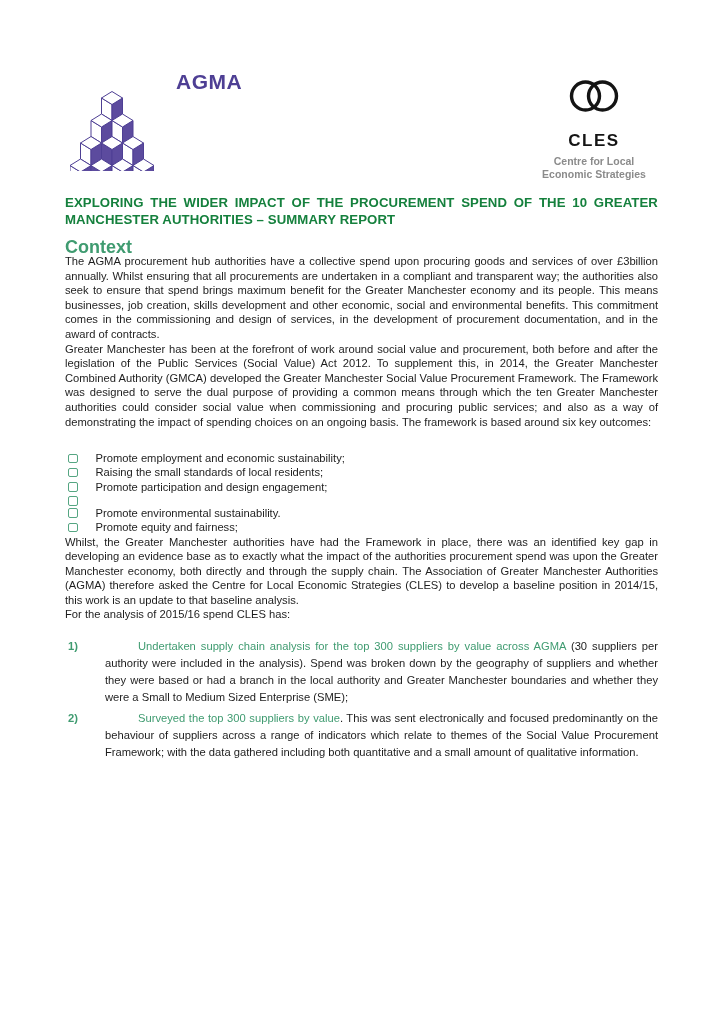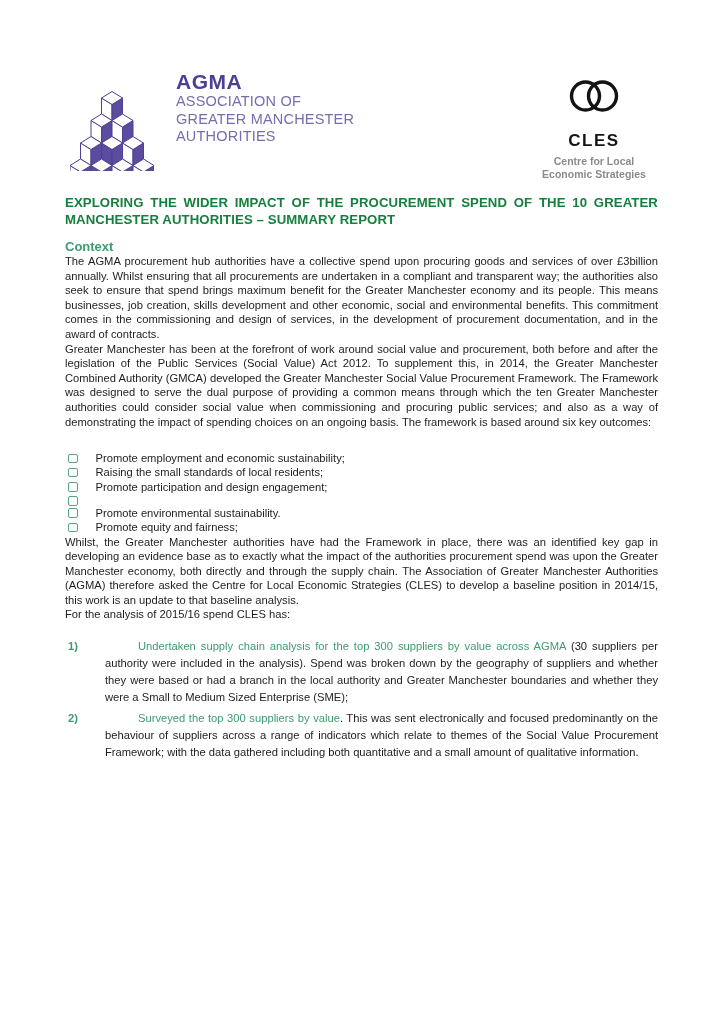--- a/index.html
+++ b/index.html
@@ -29,21 +29,21 @@
     font-size:10.5px; font-weight:bold; color:#8b8b8b; line-height:12.5px; margin-top:4px;
   }
 
   
   .content { position:absolute; left:65px; top:195px; width:593px; }
   .doc-title {
     margin:0; font-size:13.2px; font-weight:bold; color:#15803d;
     line-height:16.5px; text-align:justify; letter-spacing:0.1px;
   }
   .section-heading {
-    margin:12px 0 0 0; font-size:13px; font-weight:bold; color:#3f9b70; line-height:14px;
+    margin:12px 0 0 0; font-size:18px; font-weight:bold; color:#3f9b70; line-height:14px;
   }
   p.body {
     font-size:11.2px; line-height:14.6px; text-align:justify; margin:0;
     color:#1d1d1d;
   }
   .p1 { margin-top:9px; }
   .p2 { margin-top:8px; }
   .p3 { margin-top:11px; }
   .p4 { margin-top:14px; text-align:left; }
 
@@ -135,25 +135,20 @@
         <polygon points="63,113.5 52.5,120 52.5,136 63,129.5" fill="#5c4b9e"></polygon>
         <polygon points="52.5,107 63,113.5 52.5,120 42,113.5" fill="#ffffff"></polygon>
         <polygon points="63,113.5 73.5,120 73.5,136 63,129.5" fill="#ffffff"></polygon>
         <polygon points="84,113.5 73.5,120 73.5,136 84,129.5" fill="#5c4b9e"></polygon>
         <polygon points="73.5,107 84,113.5 73.5,120 63,113.5" fill="#ffffff"></polygon>
       </g>
     </svg>
 
     <div class="agma-text">
       <div class="agma-name">AGMA</div>
-      <div class="agma-sub">
-        <div>ASSOCIATION OF</div>
-        <div>GREATER MANCHESTER</div>
-        <div>AUTHORITIES</div>
-      </div>
     </div>
 
     <div class="cles">
       <svg class="cles-rings" width="50" height="36" viewBox="0 0 50 36" xmlns="http://www.w3.org/2000/svg">
         <circle cx="16.5" cy="18" r="14" fill="none" stroke="#141414" stroke-width="3.4"></circle>
         <circle cx="33.5" cy="18" r="14" fill="none" stroke="#141414" stroke-width="3.4"></circle>
       </svg>
       <div class="cles-name">CLES</div>
       <div class="cles-tag">
         <div>Centre for Local</div>

